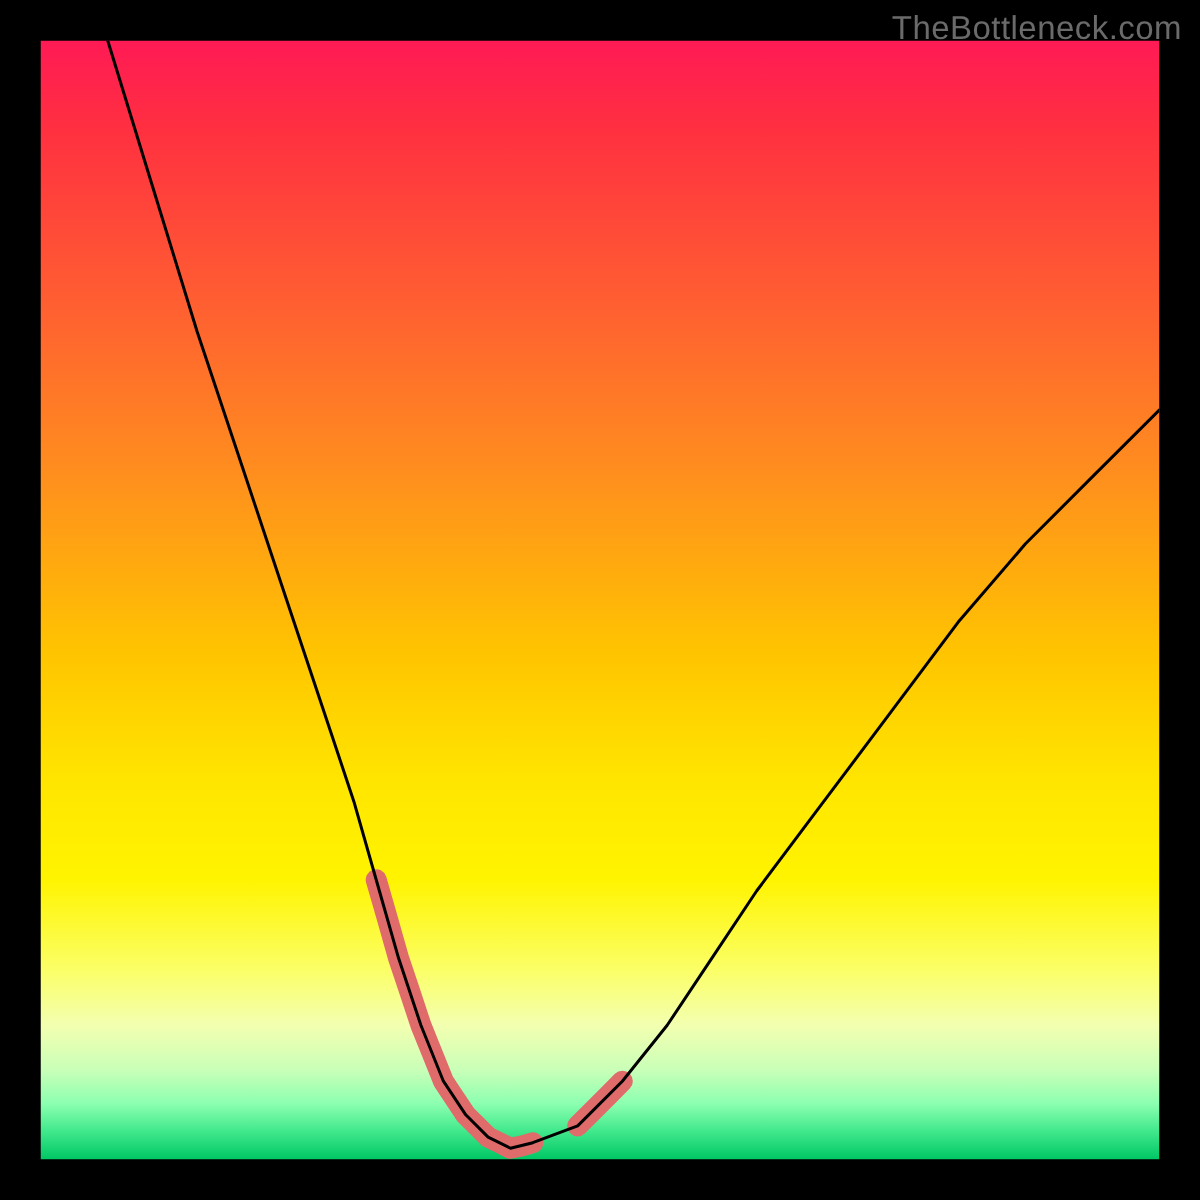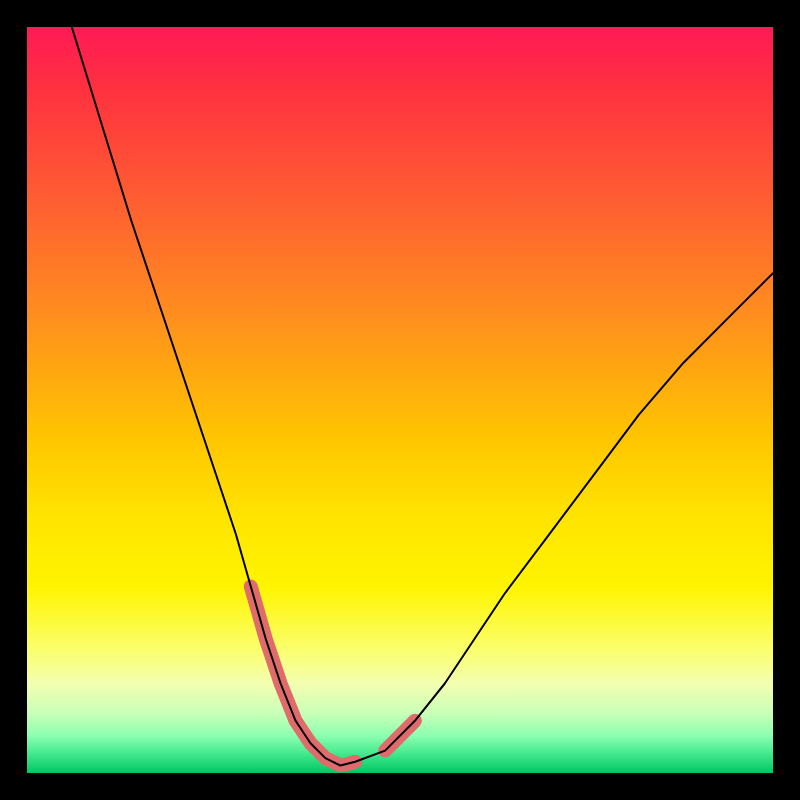--- a/index.html
+++ b/index.html
@@ -62,20 +62,21 @@
     left: 0; top: 0;
     width: 100%;
     height: 100%;
     z-index: 3;
   }
 </style>
 </head>
 <body>
 
 <div class="outer">
+  <div class="watermark">TheBottleneck.com</div>
   <div class="plot">
     <div class="gradient"></div>
     <svg class="curve" viewBox="0 0 746 746" preserveAspectRatio="none">
       <g id="svg-root">
           <path d="M223.8 559.5 L231.3 585.6 L238.7 611.7 L246.2 634.1 L253.6 656.5 L261.1 675.1 L268.6 693.8 L276.0 705.0 L283.5 716.2 L290.9 723.6 L298.4 731.1 L305.9 734.8 L313.3 738.5 L320.8 737.0 L328.2 734.8 " fill="none" stroke="#e06b6b" stroke-width="14" stroke-linecap="round" stroke-linejoin="round"></path>
           <path d="M358.1 723.6 L365.5 716.2 L373.0 708.7 L380.5 701.2 L387.9 693.8 " fill="none" stroke="#e06b6b" stroke-width="14" stroke-linecap="round" stroke-linejoin="round"></path>
           <path d="M44.8 0.0 L74.6 97.0 L104.4 194.0 L134.3 283.5 L164.1 373.0 L194.0 462.5 L208.9 507.3 L223.8 559.5 L238.7 611.7 L253.6 656.5 L268.6 693.8 L283.5 716.2 L298.4 731.1 L313.3 738.5 L328.2 734.8 L358.1 723.6 L387.9 693.8 L417.8 656.5 L447.6 611.7 L477.4 567.0 L522.2 507.3 L567.0 447.6 L611.7 387.9 L656.5 335.7 L701.2 290.9 L746.0 246.2 " fill="none" stroke="#000000" stroke-width="2" stroke-linecap="round" stroke-linejoin="round"></path>
         </g>
     </svg>
   </div>

